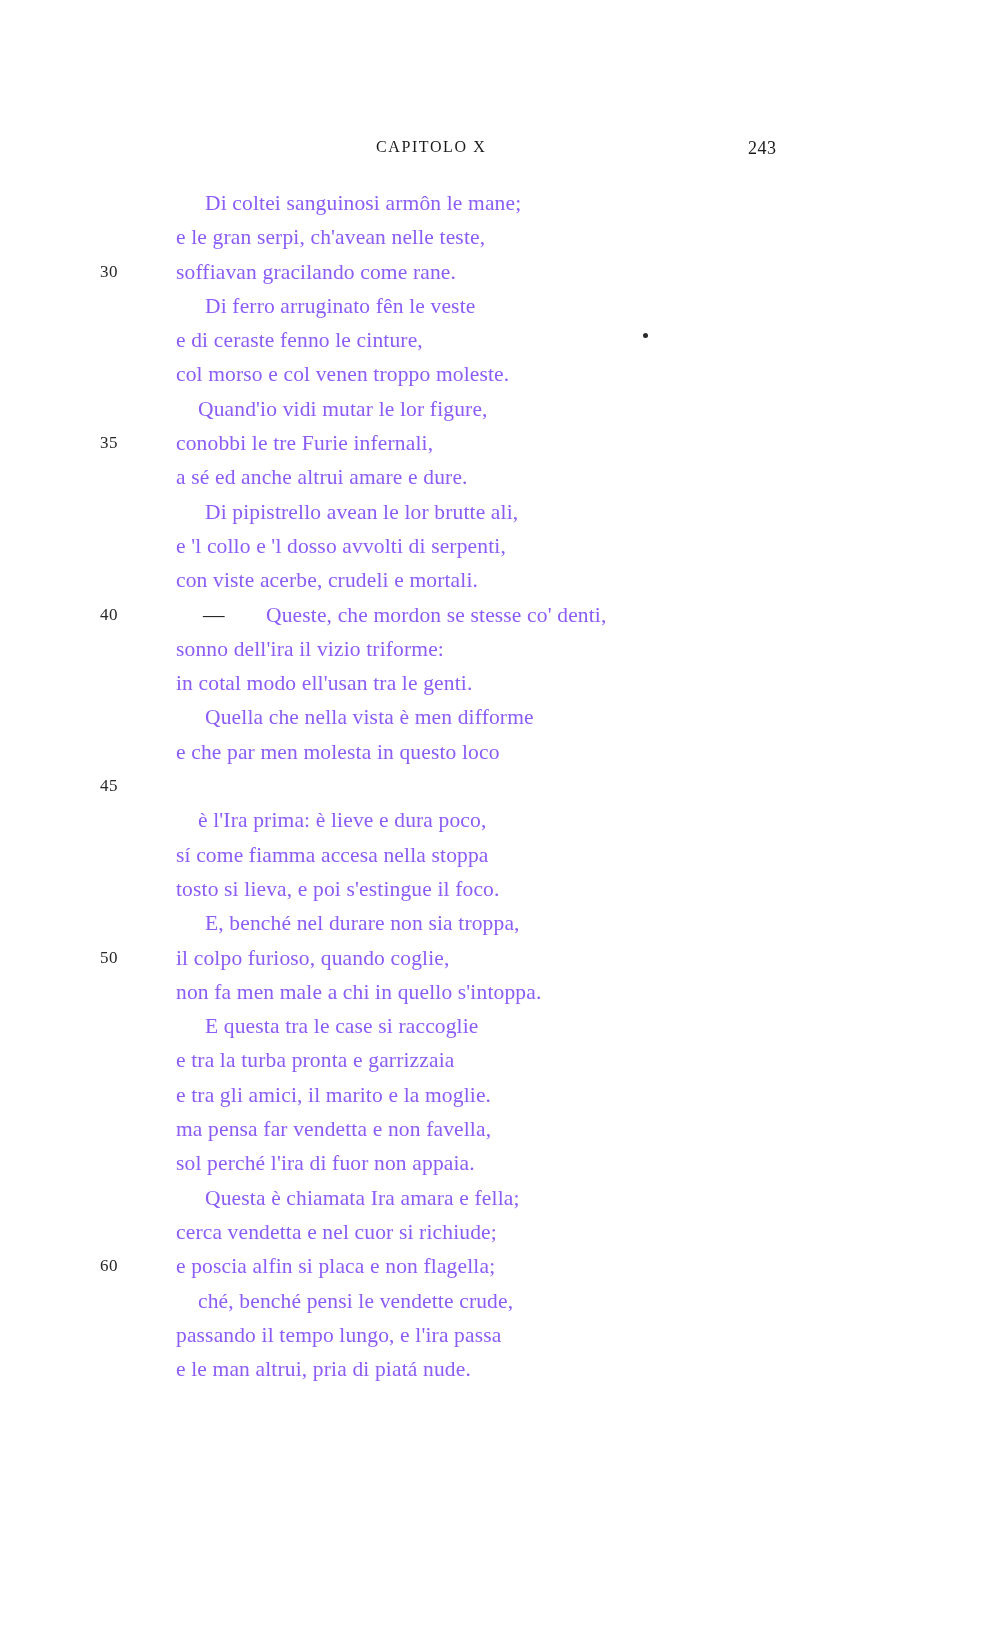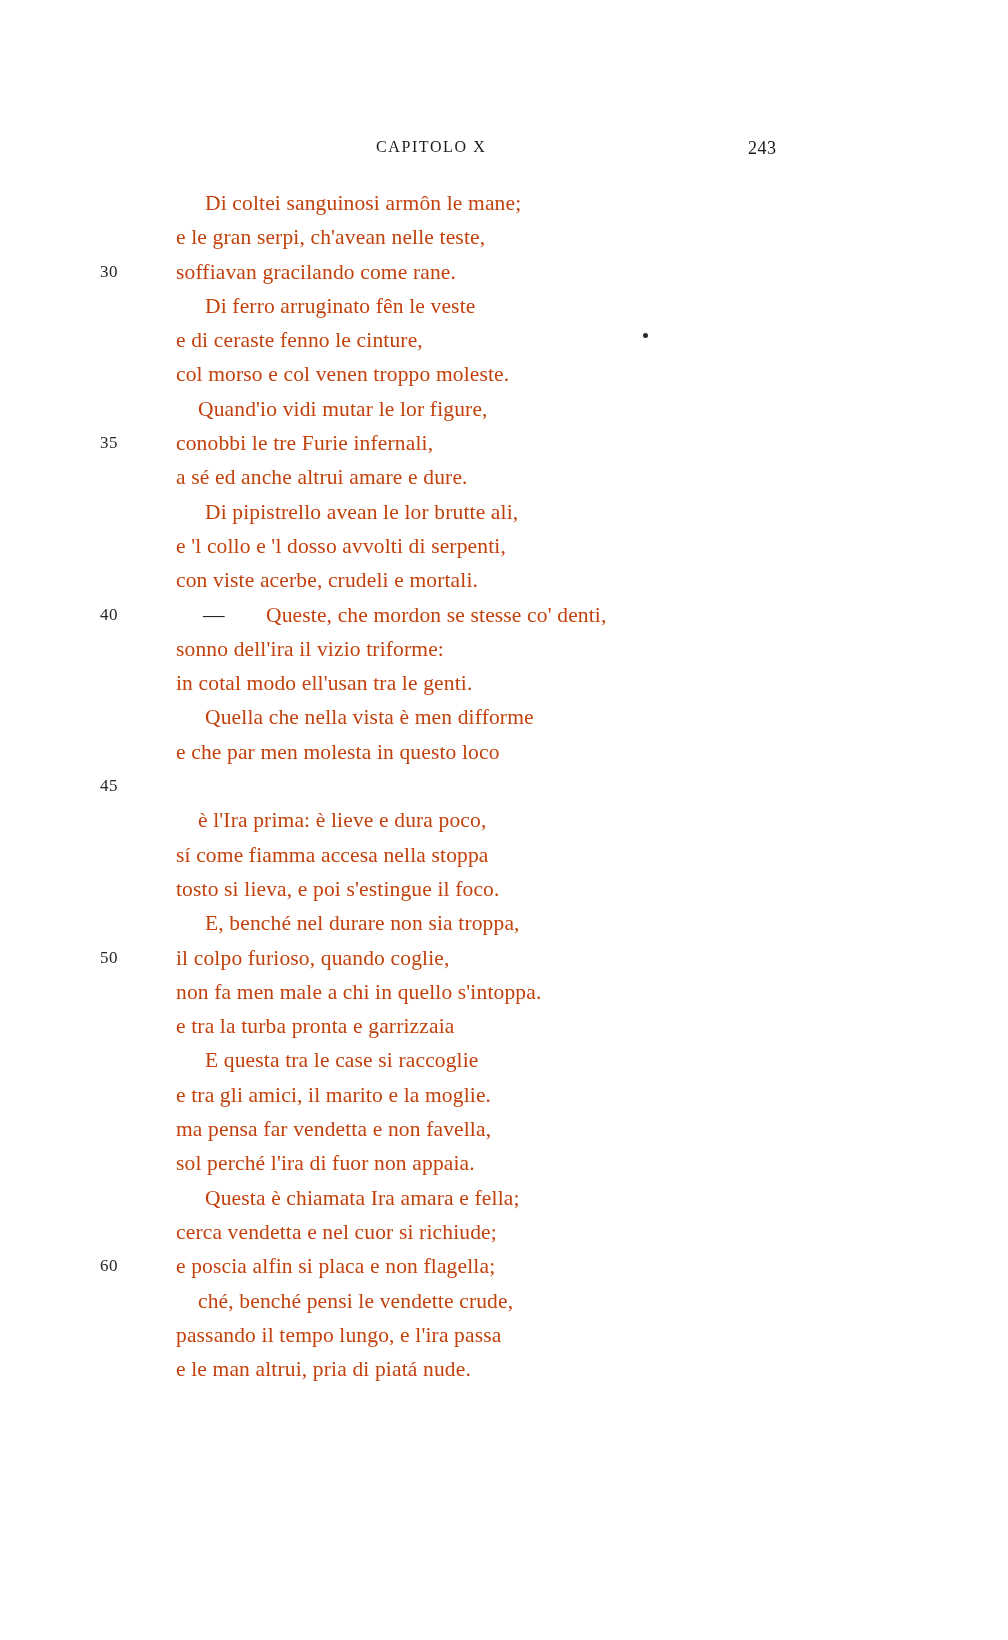--- a/index.html
+++ b/index.html
@@ -68,21 +68,21 @@
     text-align: center;
     font-size: 17px;
     letter-spacing: 0.5px;
     color: #262626;
   }
   .line-text {
     position: absolute;
     left: 176px;
     top: 0;
     font-size: 21.5px;
-    color: #c2410c;
+    color: #8b5cf6;
     letter-spacing: 0.15px;
   }
   .line-text.indent {
     left: 205px;
   }
   .line-text.indent2 {
     left: 198px;
   }
   .dash-mark {
     position: absolute;
@@ -133,22 +133,22 @@
       <div class="line"><span class="line-text">in cotal modo ell'usan tra le genti.</span></div>
       <div class="line"><span class="line-text indent">Quella che nella vista è men difforme</span></div>
       <div class="line"><span class="line-text">e che par men molesta in questo loco</span></div>
       <div class="line"><span class="line-no">45</span></div>
       <div class="line"><span class="line-text indent2">è l'Ira prima: è lieve e dura poco,</span></div>
       <div class="line"><span class="line-text">sí come fiamma accesa nella stoppa</span></div>
       <div class="line"><span class="line-text">tosto si lieva, e poi s'estingue il foco.</span></div>
       <div class="line"><span class="line-text indent">E, benché nel durare non sia troppa,</span></div>
       <div class="line"><span class="line-no">50</span><span class="line-text">il colpo furioso, quando coglie,</span></div>
       <div class="line"><span class="line-text">non fa men male a chi in quello s'intoppa.</span></div>
+      <div class="line"><span class="line-text indent">E questa tra le case si raccoglie</span></div>
       <div class="line"><span class="line-text">e tra la turba pronta e garrizzaia</span></div>
-      <div class="line"><span class="line-text indent">E questa tra le case si raccoglie</span></div>
       <div class="line"><span class="line-text">e tra gli amici, il marito e la moglie.</span></div>
       <div class="line"><span class="line-text">ma pensa far vendetta e non favella,</span></div>
       <div class="line"><span class="line-text">sol perché l'ira di fuor non appaia.</span></div>
       <div class="line"><span class="line-text indent">Questa è chiamata Ira amara e fella;</span></div>
       <div class="line"><span class="line-text">cerca vendetta e nel cuor si richiude;</span></div>
       <div class="line"><span class="line-no">60</span><span class="line-text">e poscia alfin si placa e non flagella;</span></div>
       <div class="line"><span class="line-text indent2">ché, benché pensi le vendette crude,</span></div>
       <div class="line"><span class="line-text">passando il tempo lungo, e l'ira passa</span></div>
       <div class="line"><span class="line-text">e le man altrui, pria di piatá nude.</span></div>
     </div>

